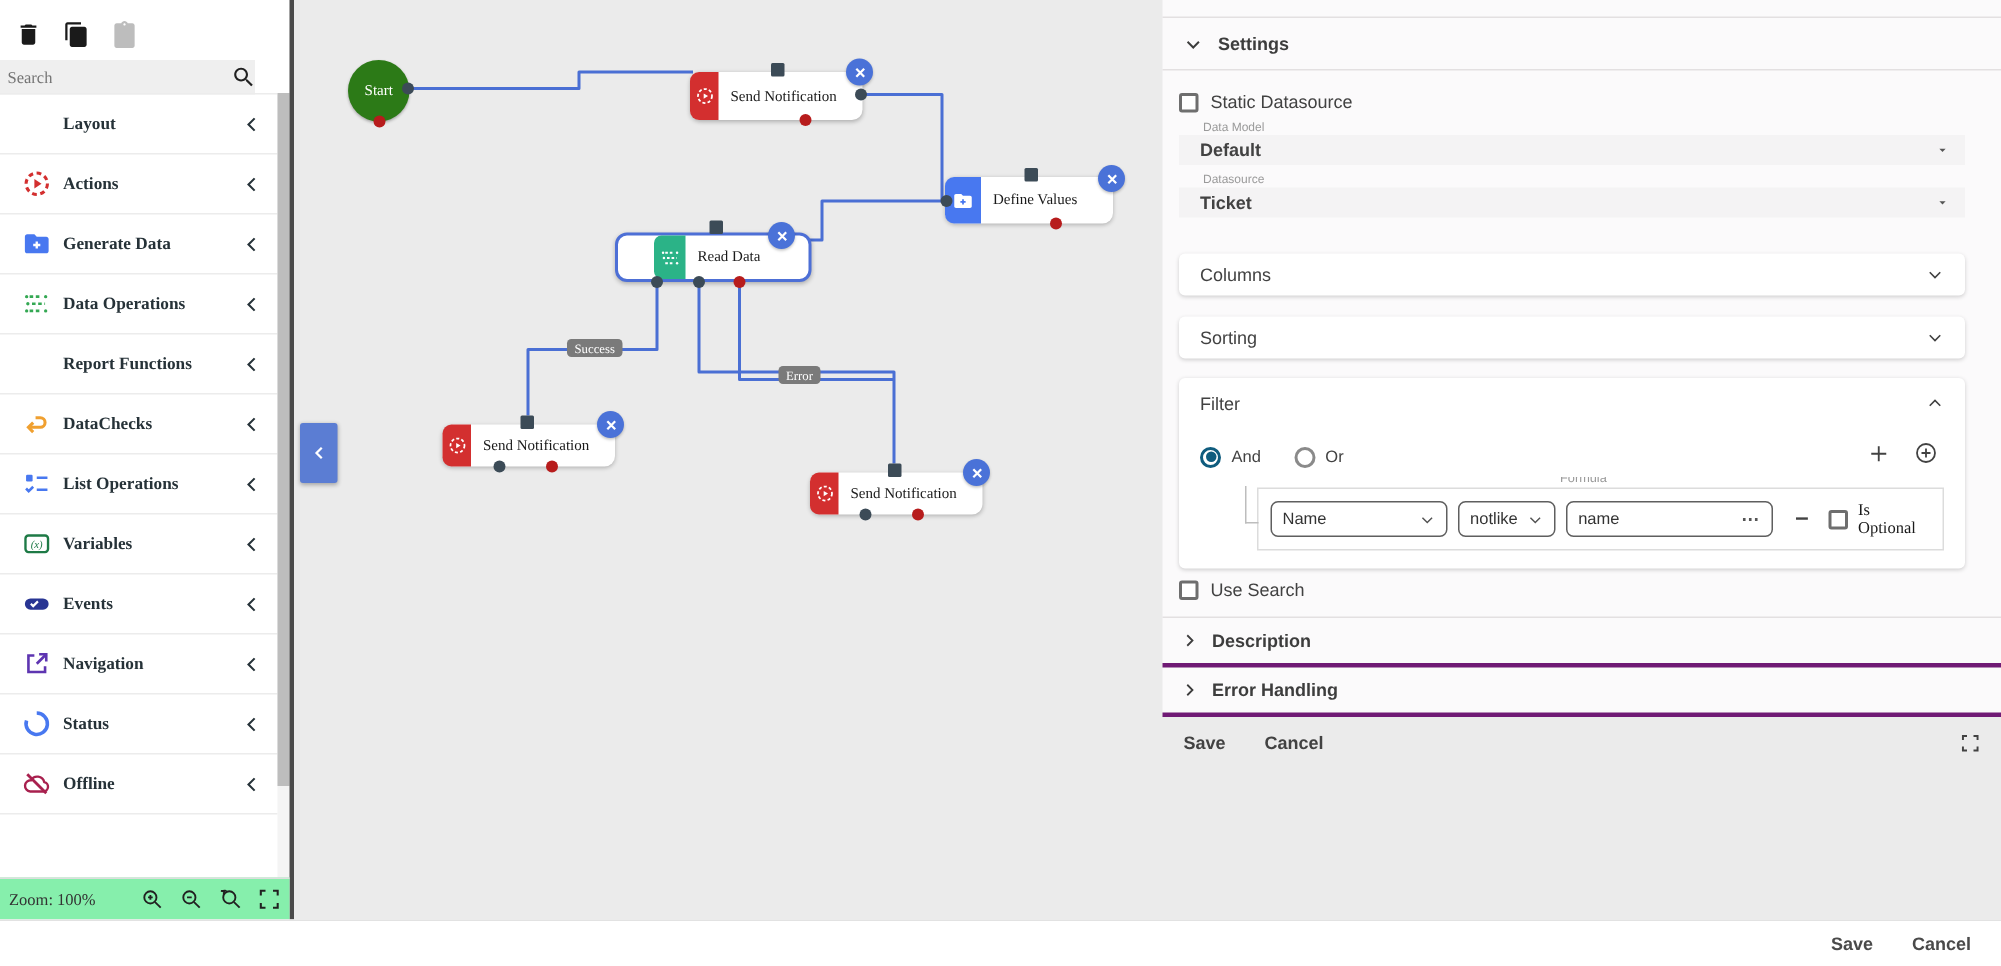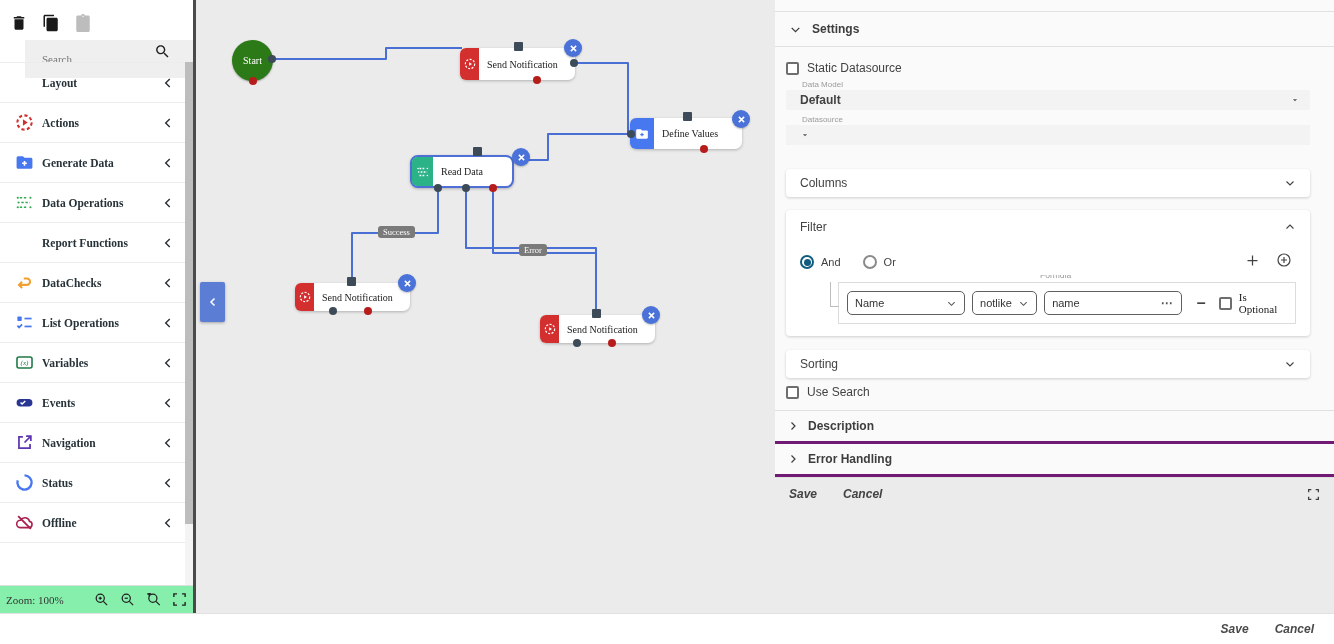--- a/index.html
+++ b/index.html
@@ -7,22 +7,22 @@
               font-family:"Liberation Sans", sans-serif; }
 
   
   .sidebar { position:absolute; left:0; top:0; width:196px; height:613px; background:#fff; }
   .sidebar-border { position:absolute; right:0; top:0; width:3px; height:613px; background:#4a4a4a; }
   .scroll-track { position:absolute; right:3px; top:62px; width:8px; height:523px; background:#f4f4f4; }
   .scroll-thumb { position:absolute; right:3px; top:62px; width:8px; height:462px; background:#bdbdbd; }
   .toolbar { position:absolute; left:0; top:8px; height:30px; display:flex; gap:12px; padding-left:9px; align-items:center; }
   .tool-btn { width:20px; height:20px; display:flex; align-items:center; justify-content:center; }
   .search-row { position:absolute; left:0; top:40px; width:193px; height:23px; }
-  .search-input { position:absolute; left:0; top:0; width:170px; height:38px; background:#efefef; border:none;
-                  font-family:"Liberation Serif", serif; font-size:11px; color:#444; padding-left:17px; outline:none;margin-left:25px; }
+  .search-input { position:absolute; left:0; top:0; width:170px; height:23px; background:#efefef; border:none;
+                  font-family:"Liberation Serif", serif; font-size:11px; color:#444; padding-left:5px; outline:none; }
   .search-icon { position:absolute; right:22px; top:3px; }
   .item-list { position:absolute; left:0; top:62px; width:185px; border-top:1px solid #ececec; }
   .side-item { height:40px; display:flex; align-items:center; border-bottom:1px solid #ececec; padding:0 10px 0 14px; cursor:pointer; }
   .side-icon { width:20px; height:20px; display:flex; align-items:center; justify-content:center; margin-right:8px; flex:0 0 20px; }
   .side-label { font-family:"Liberation Serif", serif; font-weight:bold; font-size:11.5px; color:#263238; flex:1; }
   .side-chev { width:14px; height:14px; }
   .zoom-bar { position:absolute; left:0; bottom:0; width:193px; height:28px; background:#86efac; border-top:1px solid #ddd;
               display:flex; align-items:center; padding:0 6px; }
   .zoom-label { font-family:"Liberation Serif", serif; font-size:11px; color:#333; flex:1; }
   .zoom-icons { display:flex; gap:11px; align-items:center; }
@@ -81,21 +81,21 @@
   .mini-select { height:24px; border:1.5px solid #5f5f5f; border-radius:5px; display:flex; align-items:center;
                  padding:0 7px; font-size:11px; color:#333; cursor:pointer; }
   .mini-select .val { flex:1; }
   .mini-input { height:24px; border:1.5px solid #5f5f5f; border-radius:5px; display:flex; align-items:center; padding:0 7px; }
   .mini-input input { border:none; outline:none; font-size:11px; color:#333; width:100%; background:transparent; font-family:"Liberation Sans",sans-serif; }
   .dots-btn { font-size:12px; font-weight:bold; color:#555; letter-spacing:1px; cursor:pointer; }
   .minus-btn { font-size:16px; font-weight:bold; color:#424242; margin:0 6px 0 8px; cursor:pointer; }
   .opt-label { font-family:"Liberation Serif", serif; font-size:11px; color:#1a1a1a; }
   .exp-row { height:33px; display:flex; align-items:center; gap:9px; padding-left:12px; border-bottom:3px solid #701a75; cursor:pointer; }
   .save-row { height:34px; display:flex; align-items:center; padding:0 14px; gap:26px; }
-  .txt-btn { font-size:12px; font-weight:bold; color:#424242; cursor:pointer;font-style:italic; }
+  .txt-btn { font-size:12px; font-weight:bold; color:#424242; cursor:pointer; }
   .fs-btn { margin-left:auto; cursor:pointer; display:flex; }
 
   
   .footer { position:absolute; left:0; top:613px; width:1334px; height:31px; background:#fff; border-top:1px solid #e2e2e2;
             display:flex; align-items:center; justify-content:flex-end; gap:26px; padding-right:20px; }
   .footer .txt-btn { color:#4a4a4a; }
 </style>
 </head>
 <body>
 
@@ -367,21 +367,21 @@
   </div>
   <div class="port-sq" style="left:487px; top:112px;"></div>
   <div class="dot dark" style="left:431px; top:130px;"></div>
   <div class="dot red" style="left:504px; top:145px;"></div>
   <div class="x-btn" style="left:536px; top:110px;">
     <svg width="9" height="9" viewBox="0 0 24 24" stroke="#fff" stroke-width="4" fill="none">
         <path d="M5 5l14 14M19 5L5 19"></path>
       </svg>
   </div>
 
-  <div class="node selected" style="left:214px; top:155px; width:104px; height:33px;">
+  <div class="node selected" style="left:214px; top:155px; width:131px; height:33px;justify-content:center;">
     <span class="icon-block" style="width:21px; background:#2bb387;">
       <svg width="14" height="14" viewBox="0 0 24 24" fill="none" stroke="#fff" stroke-width="2.2">
           <path d="M6 6h10" stroke-dasharray="3 2.2"></path>
           <path d="M8 12h11" stroke-dasharray="3 2.2"></path>
           <path d="M6 18h10" stroke-dasharray="3 2.2"></path>
           <circle cx="3.5" cy="6" r="1.4" fill="#fff" stroke="none"></circle>
           <circle cx="4.5" cy="12" r="1.4" fill="#fff" stroke="none"></circle>
           <circle cx="19.5" cy="6" r="1.4" fill="#fff" stroke="none"></circle>
           <circle cx="19.5" cy="18" r="1.4" fill="#fff" stroke="none"></circle>
         </svg>
@@ -455,28 +455,38 @@
     <div class="tiny-label">Data Model</div>
     <div class="filled-select">
       <span class="val">Default</span>
       <svg width="10" height="10" viewBox="0 0 24 24" fill="#555">
           <path d="M7 10l5 5 5-5z"></path>
         </svg>
     </div>
 
     <div class="tiny-label">Datasource</div>
     <div class="filled-select">
+      <span class="val">Ticket</span>
       <svg width="10" height="10" viewBox="0 0 24 24" fill="#555">
           <path d="M7 10l5 5 5-5z"></path>
         </svg>
     </div>
 
     <div class="card" style="margin-top:24px;">
       <div class="card-head">
         <span class="t">Columns</span>
+        <svg width="12" height="12" viewBox="0 0 24 24" fill="none" stroke="#424242" stroke-width="2.2">
+            <polyline points="5 9 12 16 19 9"></polyline>
+          </svg>
+      </div>
+    </div>
+
+    <div class="card" style="margin-top:14px;">
+      <div class="card-head">
+        <span class="t">Sorting</span>
         <svg width="12" height="12" viewBox="0 0 24 24" fill="none" stroke="#424242" stroke-width="2.2">
             <polyline points="5 9 12 16 19 9"></polyline>
           </svg>
       </div>
     </div>
 
     <div class="card filter-card">
       <div class="filter-head">
         <span class="t">Filter</span>
         <svg width="12" height="12" viewBox="0 0 24 24" fill="none" stroke="#424242" stroke-width="2.2">
@@ -522,29 +532,20 @@
         <div class="mini-input" style="width:140px;">
           <input value="name" style="">
           <span class="dots-btn">⋯</span>
         </div>
         <span class="minus-btn">–</span>
         <span class="checkbox"></span>
         <span class="opt-label">Is Optional</span>
       </div>
     </div>
 
-    <div class="card" style="margin-top:14px;">
-      <div class="card-head">
-        <span class="t">Sorting</span>
-        <svg width="12" height="12" viewBox="0 0 24 24" fill="none" stroke="#424242" stroke-width="2.2">
-            <polyline points="5 9 12 16 19 9"></polyline>
-          </svg>
-      </div>
-    </div>
-
     <div class="cb-row" style="margin-top:7px;">
       <span class="checkbox"></span>
       <span class="cb-label">Use Search</span>
     </div>
   </div>
 
   <div style="margin-top:11px; border-top:1px solid #e3e0e1;"></div>
   <div class="exp-row">
     <svg width="12" height="12" viewBox="0 0 24 24" fill="none" stroke="#3d3d3d" stroke-width="2.4">
         <polyline points="9 5 16 12 9 19"></polyline>

